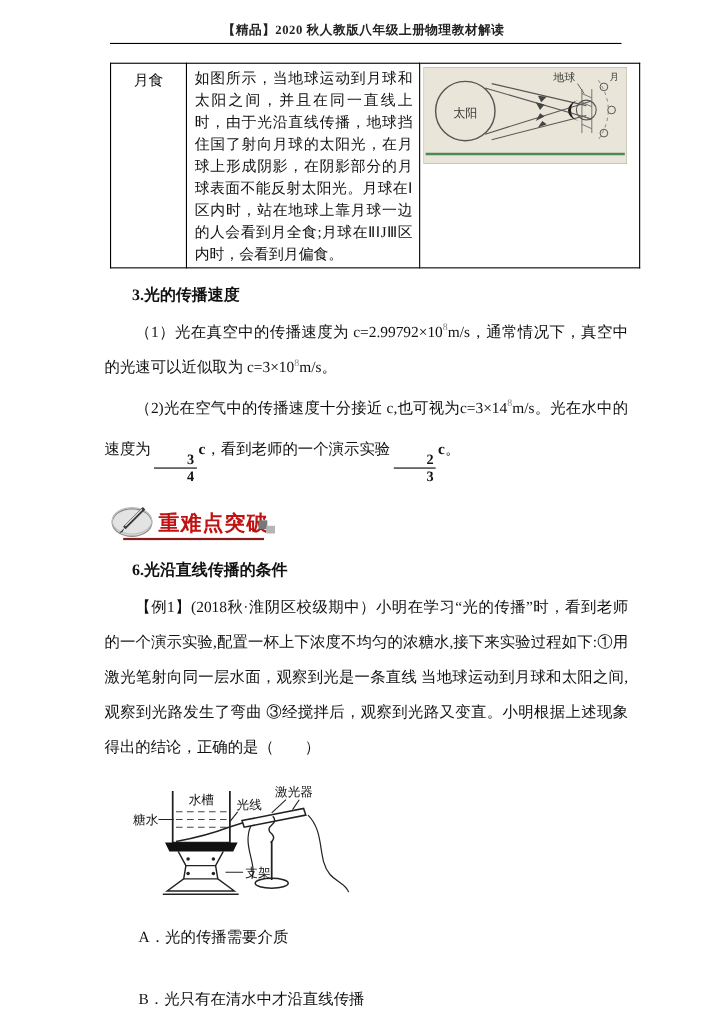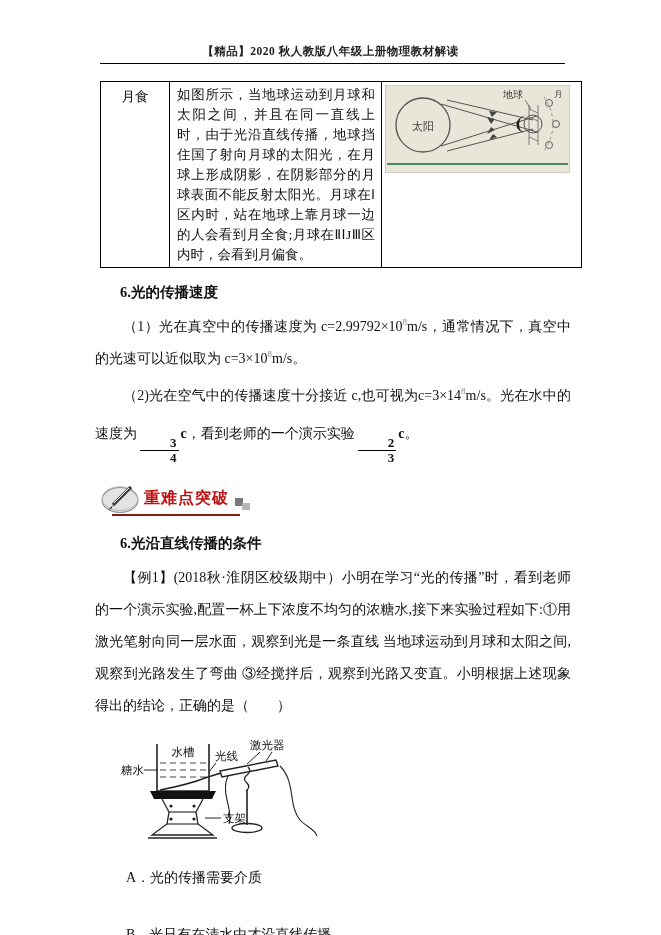--- a/index.html
+++ b/index.html
@@ -1,40 +1,40 @@
 <!DOCTYPE html>
 <html style="--banner_red: #c01212; --underline_red: #8b1a1a; --photo_bg: #e9e5d8; --photo_green: #4b8a57;"><head>
 <meta charset="utf-8">
 <style>
   html,body{margin:0;padding:0;}
   .page{width:661px;height:935px;background:#ffffff;position:relative;overflow:hidden;
         font-family:"Liberation Serif", serif;color:#111;}
   
-  .hdr{padding-top:44px;text-align:center;font-size:11.5px;font-weight:bold;color:#222;letter-spacing:.5px;}
+  .hdr{padding-top:20px;text-align:center;font-size:11.5px;font-weight:bold;color:#222;letter-spacing:.5px;}
   .hdr-rule{margin:4px 96px 0 100px;border-bottom:1.5px solid #000;}
   
   table.ec{border-collapse:collapse;margin:17px 0 0 100px;table-layout:fixed;width:465px;}
   table.ec td{border:1px solid #000;vertical-align:top;font-size:13.5px;line-height:20px;}
   td.c-label{width:66px;text-align:center;padding-top:5px;margin-top:48px;}
   td.c-text{width:198px;padding:3px 6px 2px 7px;text-align:justify;text-justify:inter-ideograph;}
   td.c-fig{width:193px;padding:3px;}
   
   .body{margin:0 90px 0 95px;font-size:14px;}
   .h3{margin:15px 0 0 25px;font-size:14.5px;font-weight:bold;}
   .para{margin:9px 0 0 0;line-height:32px;text-indent:2em;text-align:justify;}
   .para2{margin:2px 0 0 0;line-height:38px;text-indent:2em;text-align:justify;}
   sup.s8{font-size:9px;color:#888;vertical-align:super;line-height:0;}
   .frac{display:inline-flex;flex-direction:column;text-align:center;vertical-align:-9px;
         font-weight:bold;font-size:13px;line-height:1.1;margin:0 2px 0 3px;}
   .frac .fn{border-bottom:1.3px solid #000;padding:0 2px;}
   .bc{font-weight:bold;}
   
   .banner{margin:16px 0 0 5px;position:relative;height:40px;width:230px;}
   .banner-icon{position:absolute;left:0;top:2px;}
-  .banner-label{position:absolute;left:44px;top:6px;font-size:16px;font-weight:bold;
+  .banner-label{position:absolute;left:44px;top:6px;font-size:19px;font-weight:bold;
         color:var(--banner_red,#c01212);font-family:Liberation Sans, sans-serif;letter-spacing:1px;}
   .sq1{position:absolute;left:135px;top:16px;width:8px;height:8px;background:#777;}
   .sq2{position:absolute;left:142px;top:21px;width:8px;height:7px;background:#b5b5b5;}
   .banner-rule{position:absolute;left:12px;top:32px;width:128px;border-bottom:2.5px solid var(--underline_red,#8b1a1a);}
   .h4{margin:12px 0 0 25px;font-size:14.5px;font-weight:bold;}
   .exfig{display:block;margin:10px 0 0 5px;}
   .opt{margin:0 0 37px 31px;font-size:14px;line-height:20px;}
   .opts{margin-top:14px;}
   svg text{font-family:"Liberation Sans",sans-serif;}
 </style>
@@ -91,21 +91,21 @@
           <path d="M159,12 Q177,39 159,66" fill="none" stroke="#777" stroke-width="0.8" stroke-dasharray="3,3"></path>
           <line x1="2" y1="79" x2="183" y2="79" stroke="#4b8a57" stroke-width="2.2"></line>
         </svg>
       </td>
     </tr>
   </tbody>
     </table>
 
   <div class="body">
 
-    <div class="h3">6.光的传播速度</div>
+    <div class="h3">3.光的传播速度</div>
 
     <p class="para"><span>（1）光在真空中的传播速度为 c=2.99792×10</span><sup class="s8">8</sup><span>m/s，通常情况下，真空中的光速可以近似取为 c=3×10</span><sup class="s8">8</sup><span>m/s。</span></p>
 
     <p class="para2"><span>（2)光在空气中的传播速度十分接近 c,也可视为c=3×14</span><sup class="s8">8</sup><span>m/s。光在水中的速度为</span><span class="frac">
           <span class="fn">3</span>
           <span class="fd">4</span>
         </span><span class="bc">c</span><span>，看到老师的一个演示实验</span><span class="frac">
           <span class="fn">2</span>
           <span class="fd">3</span>
         </span><span class="bc">c</span><span>。</span></p>

